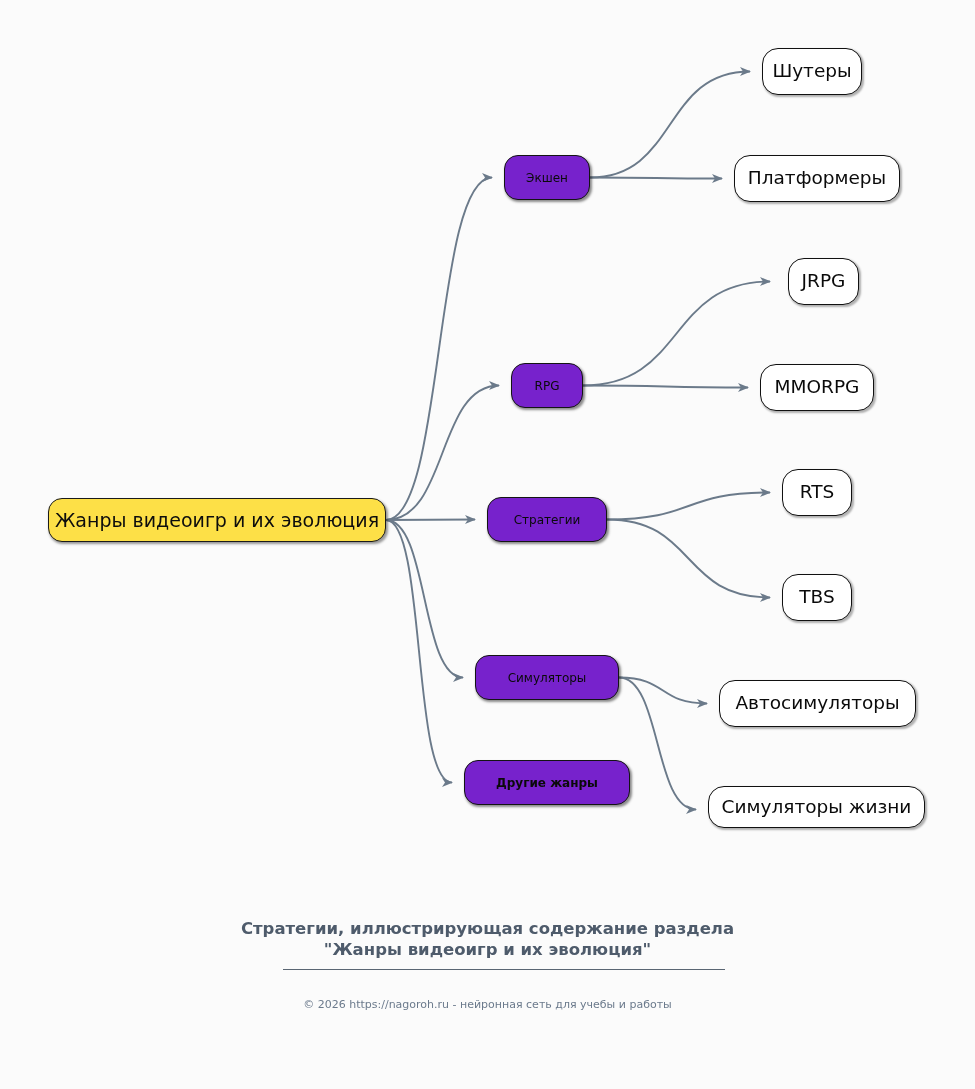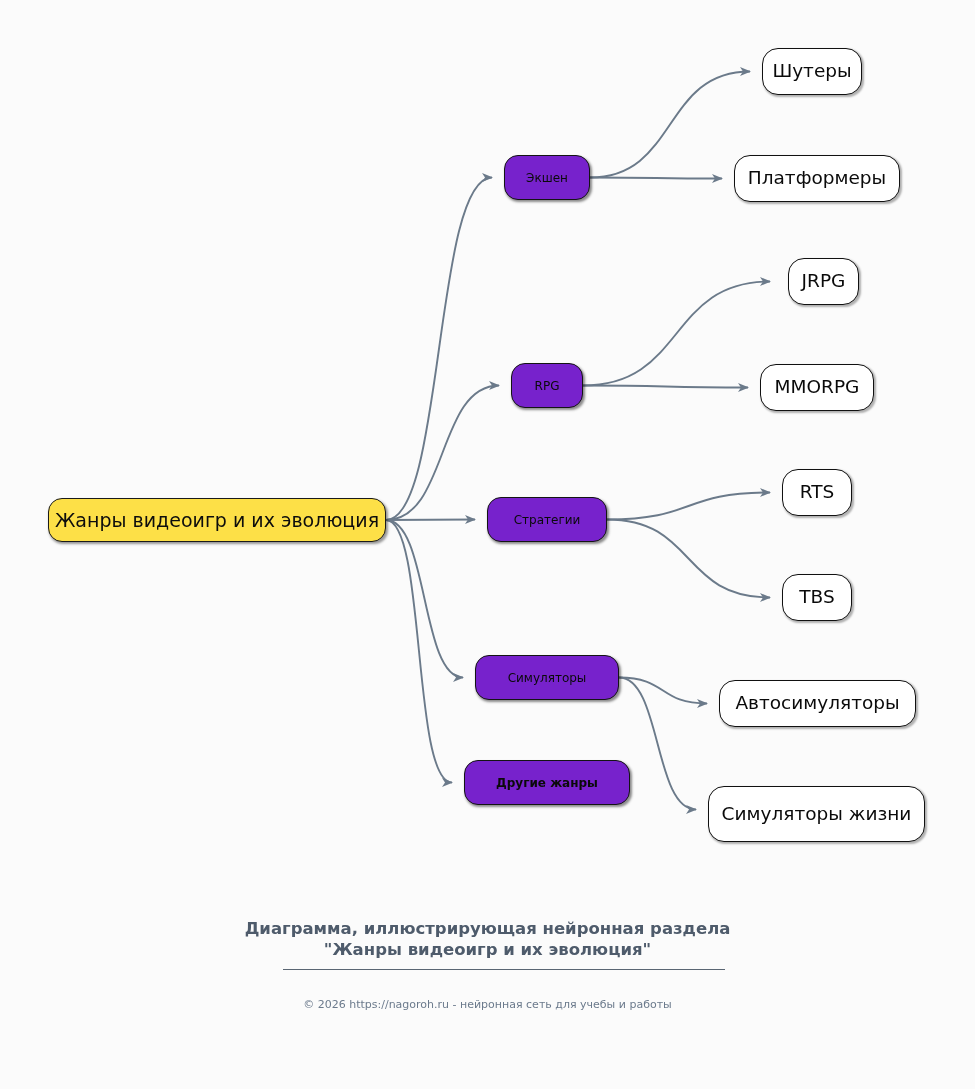--- a/index.html
+++ b/index.html
@@ -167,27 +167,27 @@
       </div>
       <div class="node leaf" style="left: 782px; top: 469px; width: 70px; height: 47px;">
         <span class="node-label">RTS</span>
       </div>
       <div class="node leaf" style="left: 782px; top: 574px; width: 70px; height: 47px;">
         <span class="node-label">TBS</span>
       </div>
       <div class="node leaf" style="left: 719px; top: 680px; width: 197px; height: 47px;">
         <span class="node-label">Автосимуляторы</span>
       </div>
-      <div class="node leaf" style="left: 708px; top: 786px; width: 217px; height: 56px;">
+      <div class="node leaf" style="left: 708px; top: 786px; width: 217px; height: 42px;">
         <span class="node-label">Симуляторы жизни</span>
       </div>
     </div>
 
   <div class="footer-caption" style="top:918px;">
-    <span class="cap-line">Диаграмма, иллюстрирующая нейронная раздела</span>
+    <span class="cap-line">Стратегии, иллюстрирующая содержание раздела</span>
     <span class="cap-line">"Жанры видеоигр и их эволюция"</span>
   </div>
 
   <div class="footer-divider"></div>
 
   <div class="footer-copyright">© 2026 https://nagoroh.ru - нейронная сеть для учебы и работы</div>
 
 </div>
 
 </body></html>

